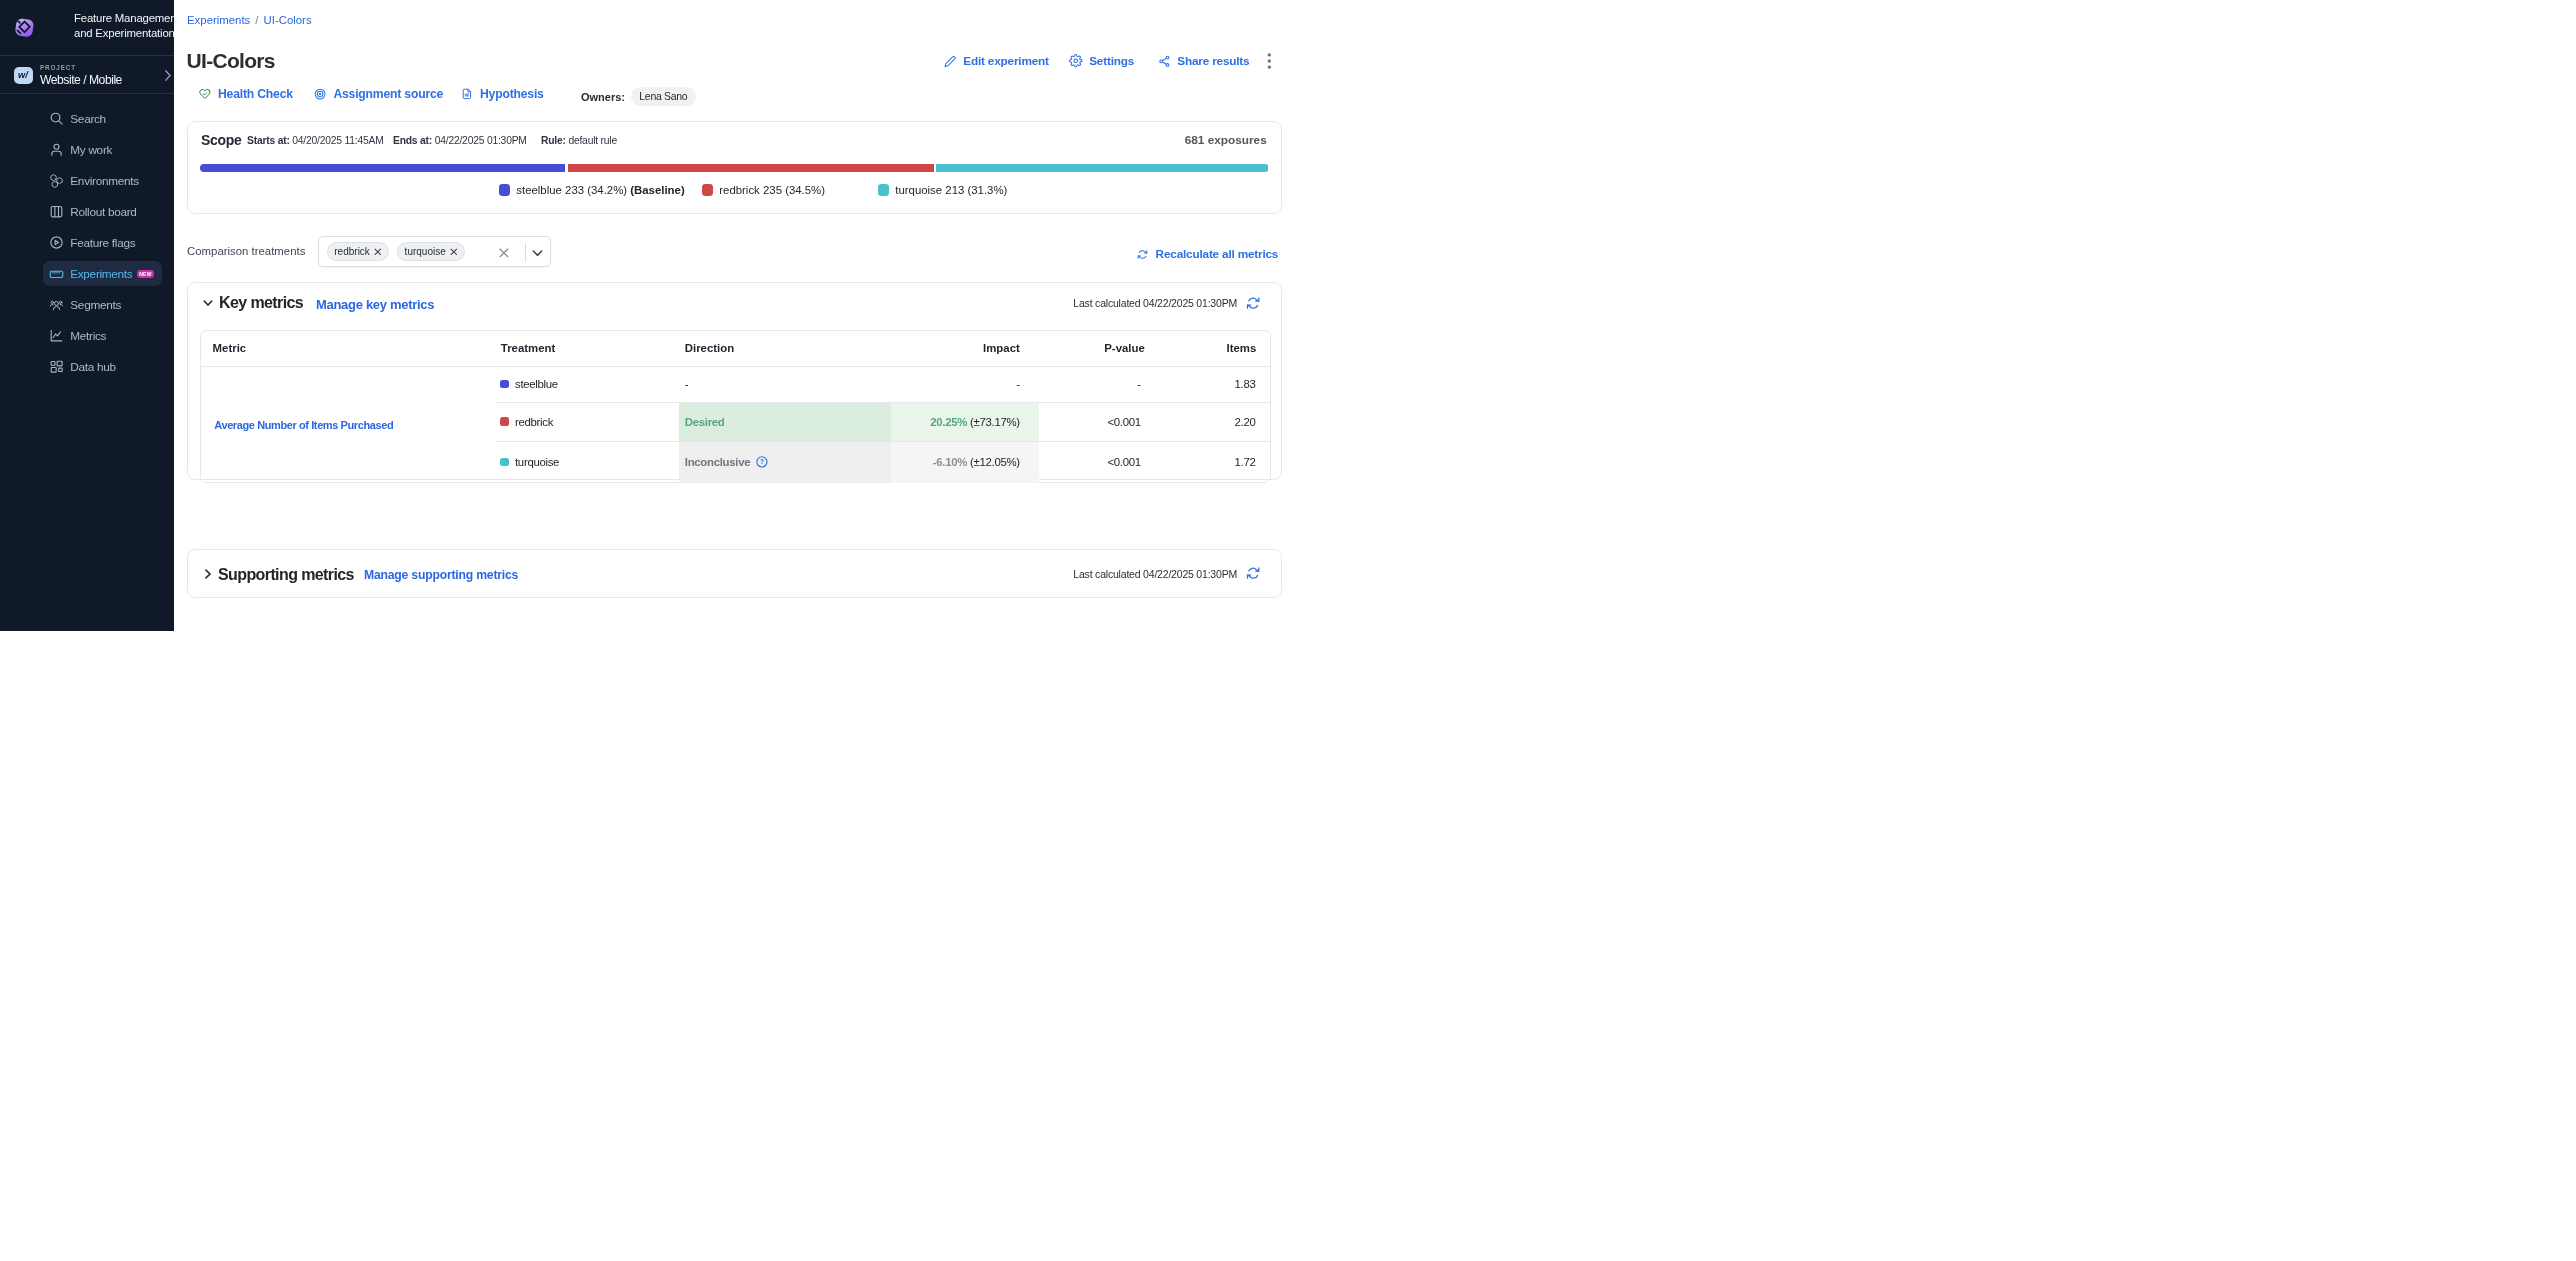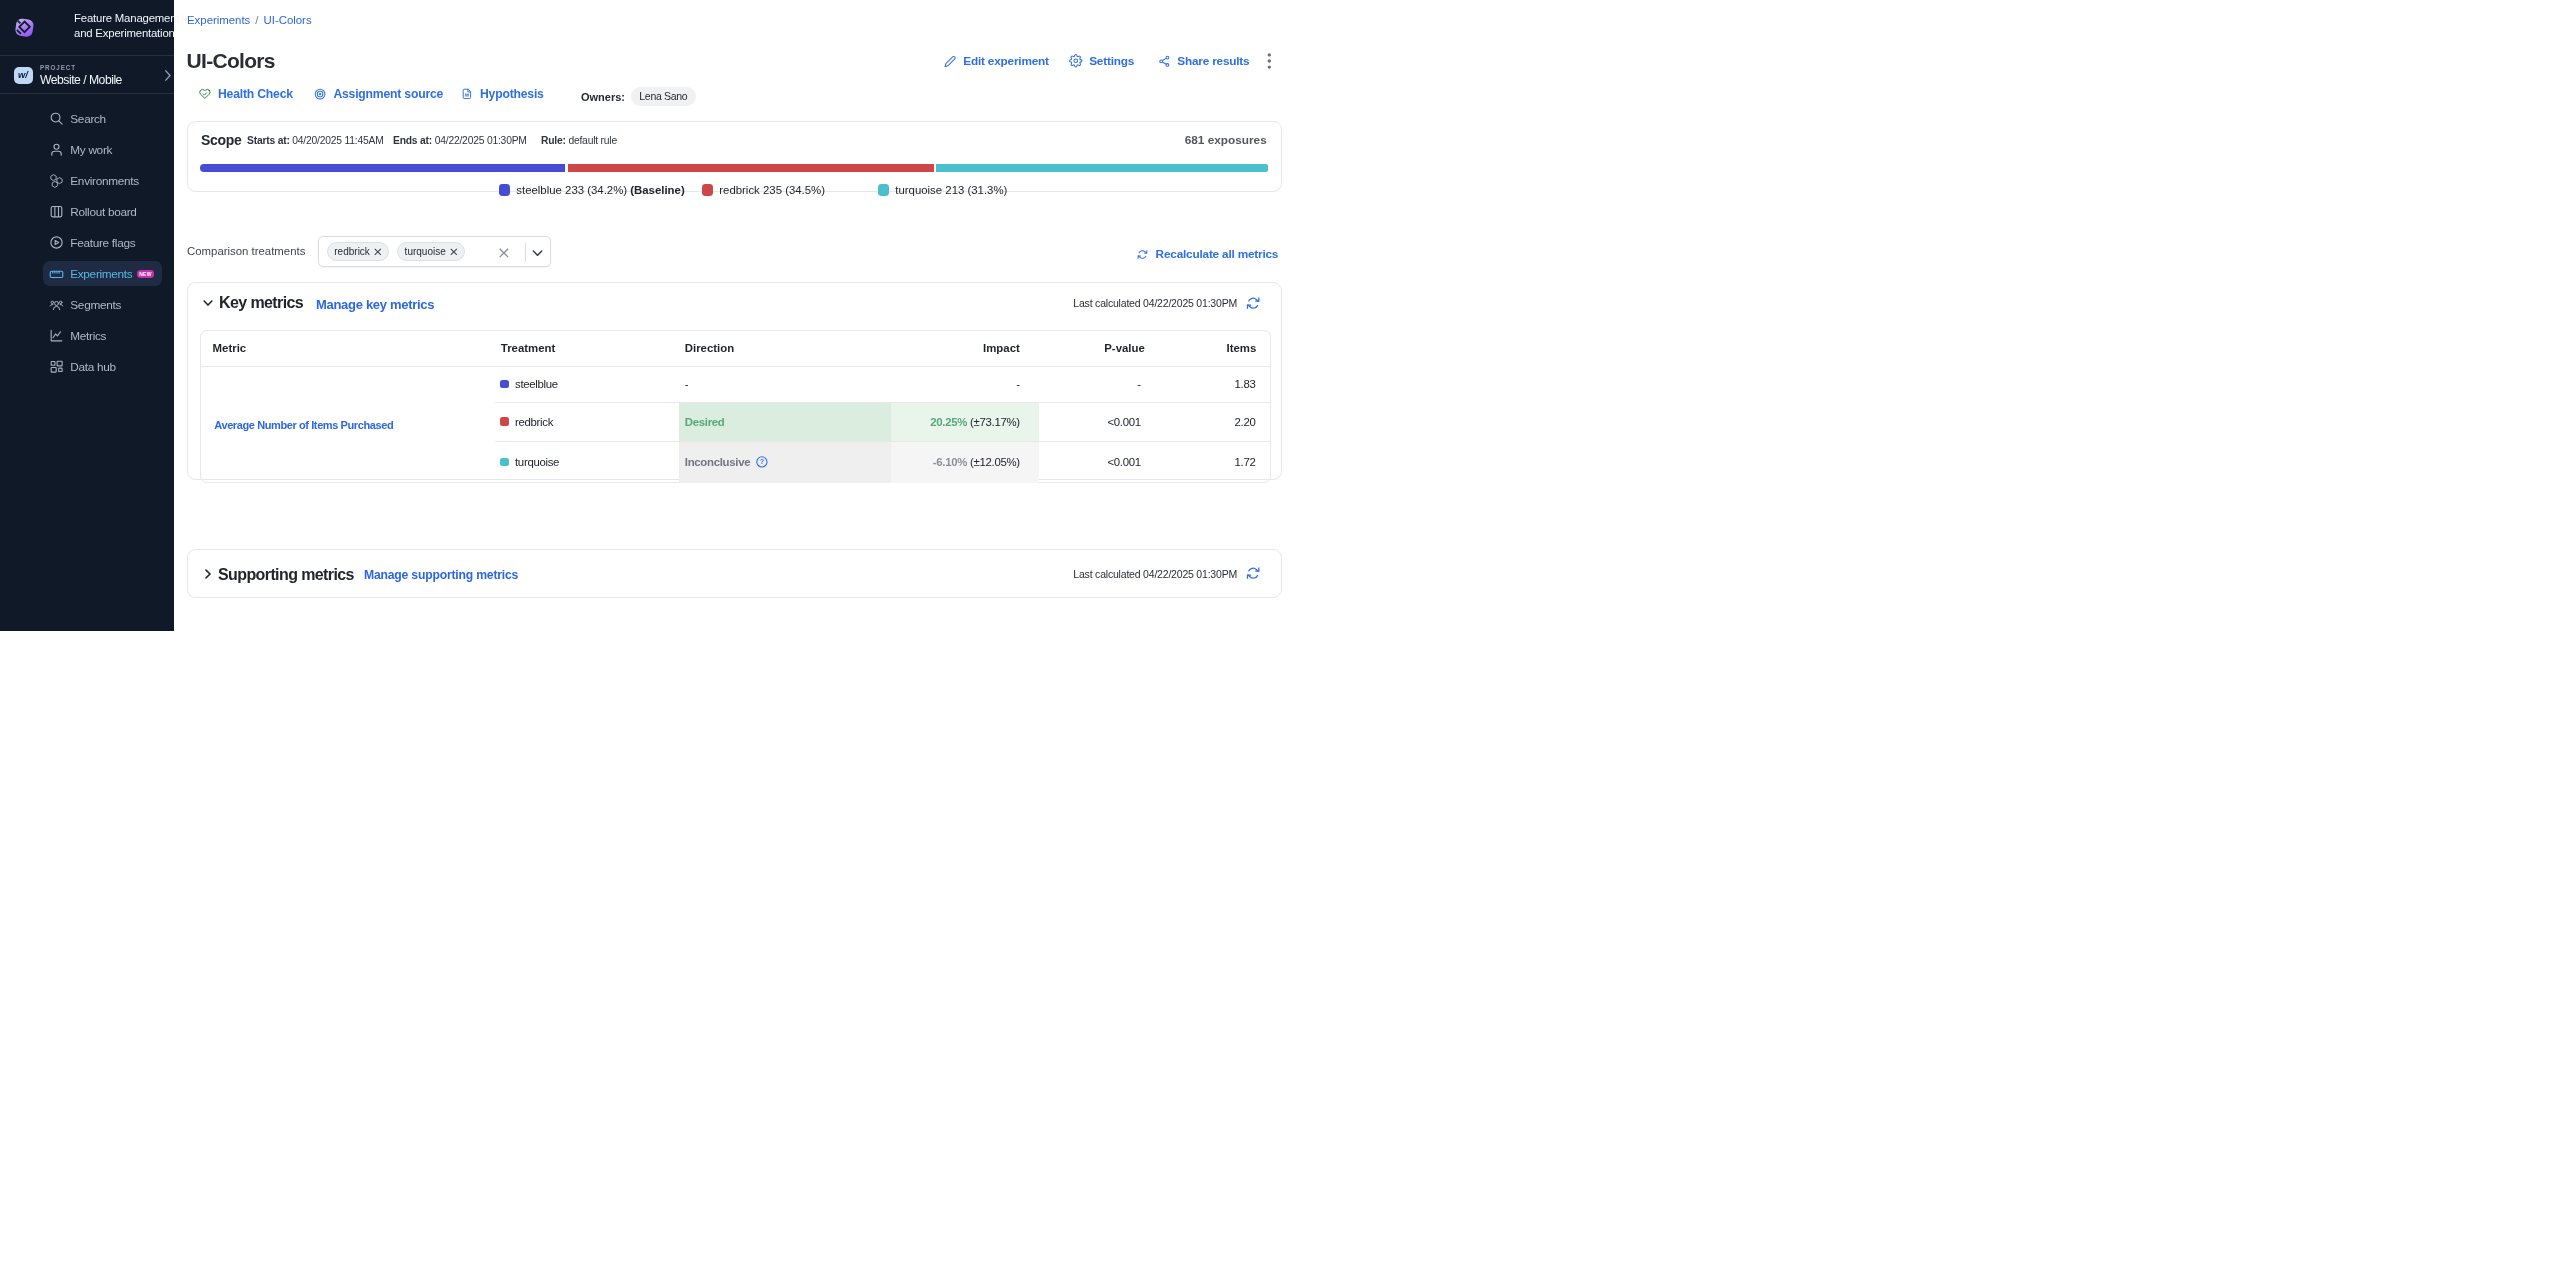--- a/index.html
+++ b/index.html
@@ -36,21 +36,21 @@
 .tab .tic { margin-right:7.2px; display:flex; }
 .owners { position:absolute; left:407px; top:88px; display:flex; align-items:center; }
 .owners b { font-size:11px; color:#242A32; }
 .pill { margin-left:5.9px; background:#F0F1F3; border-radius:9.3px; height:18.5px; display:flex; align-items:center; padding:0 8.4px; font-size:10.5px; letter-spacing:-0.3px; color:#242A32; position:relative; top:-0.8px;}
 .act { position:absolute; display:flex; align-items:center; font-size:11.8px; font-weight:bold; letter-spacing:-0.2px; color:#2F6FE4; }
 .act .aic { margin-right:6.7px; display:flex; }
 
 .card { position:absolute; left:13px; width:1095px; border:0.8px solid #E4E7EC; border-radius:8.4px; background:#fff; }
 
 
-#scope { top:121px; height:71px; }
+#scope { top:121px; height:93px; }
 .stitle { position:absolute; left:13px; top:10px; font-size:14px; font-weight:bold; color:#242A33; letter-spacing:-0.3px;}
 .smeta { position:absolute; top:12.6px; font-size:10.3px; letter-spacing:-0.2px; color:#2E3540; }
 .sexpo { position:absolute; right:14.3px; top:11px; font-size:11.8px; font-weight:bold; color:#53575E; }
 .bar { position:absolute; left:12.2px; top:42px; width:1069px; height:7.6px; border-radius:4.2px; overflow:hidden; display:flex; }
 .bar i { height:7.6px; }
 .legend { position:absolute; top:62px; left:0; width:100%; height:17px; font-size:11.4px; color:#21262E; }
 .litem { position:absolute; display:flex; align-items:center; }
 .sw { width:11.4px; height:11.4px; border-radius:3.4px; margin-right:5.9px; }
 
 

